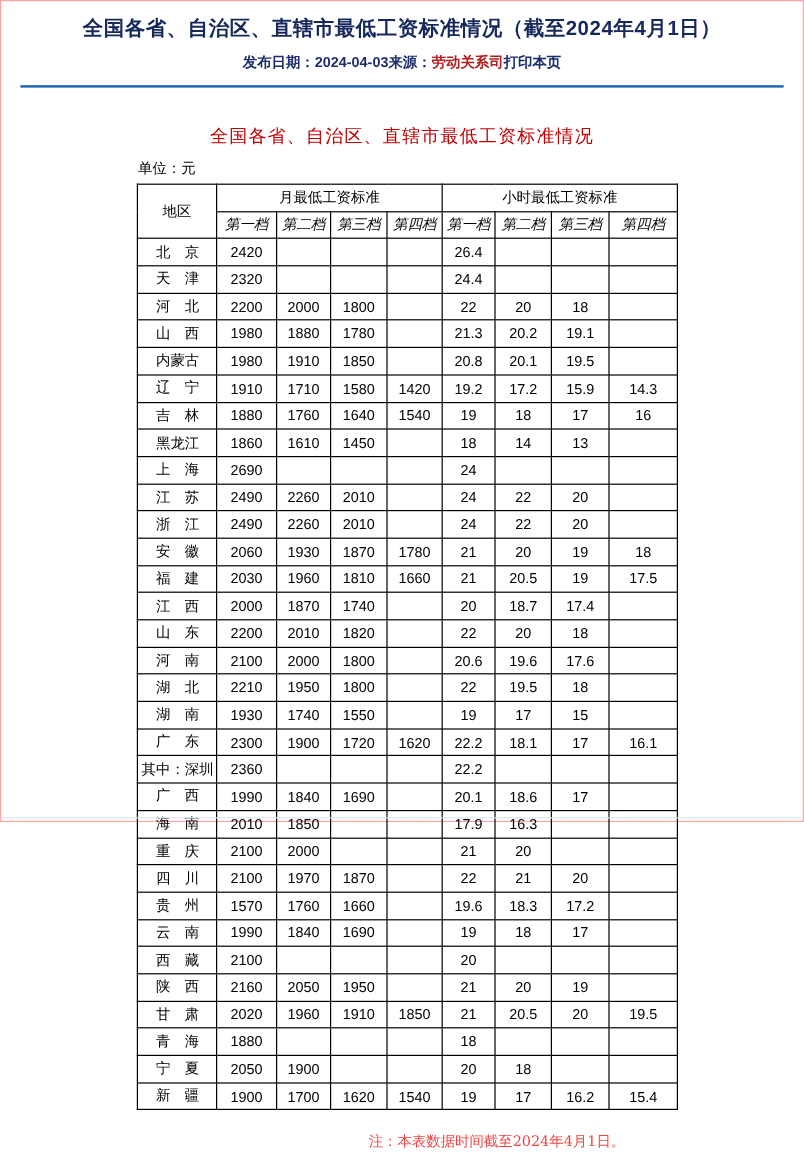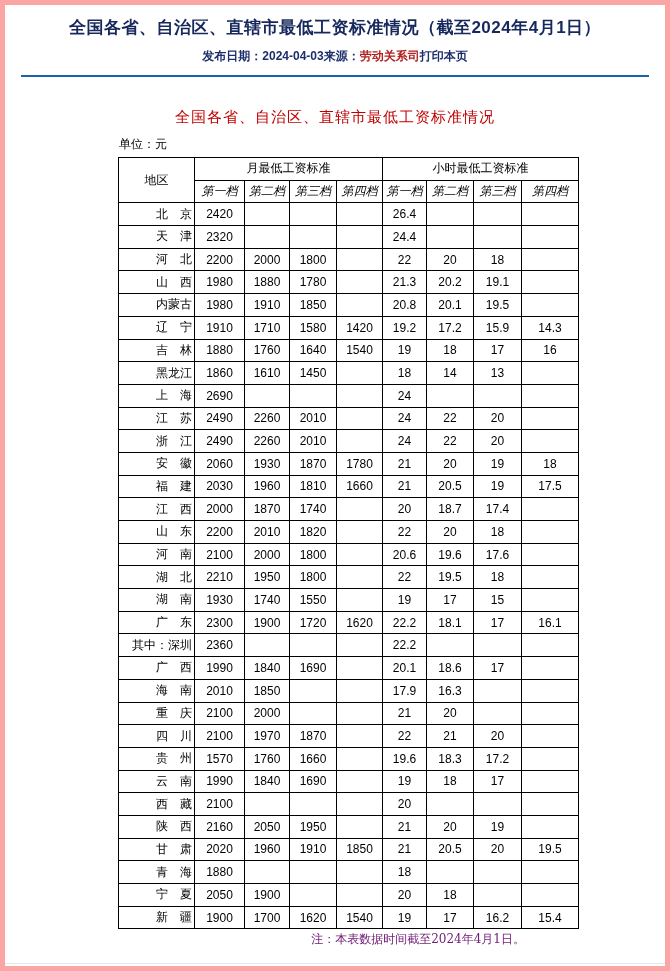--- a/index.html
+++ b/index.html
@@ -3,22 +3,22 @@
 <meta charset="utf-8">
 <style>
   * { box-sizing: border-box; margin: 0; padding: 0; }
   html,body { background:#ffffff; }
   body {
     width: 670px; height: 971px;
     font-family: "Liberation Sans", sans-serif;
     position: relative; overflow: hidden;
   }
   .page {
-    width: 670px; height: 971px;
-    border: 5px solid #fca5a5;
+    width: 670px; height: 685px;
+    border: 1px solid #fca5a5;
     background: #ffffff;
     position: relative;
   }
   
   .doc-title {
     text-align: center;
     padding-top: 11px;
     font-size: 17px;
     font-weight: bold;
     color: #16285c;
@@ -66,30 +66,30 @@
     border: 1px solid #000;
     height: 22.7px;
     padding: 0 2px;
     font-weight: normal;
     white-space: nowrap;
     overflow: hidden;
     text-align: center;
     vertical-align: middle;
   }
   table.wage th.tier { font-style: italic; }
-  table.wage td.region { text-align: right; padding-left: 13px; }
+  table.wage td.region { text-align: center; padding-left: 3px; }
   .note-line {
     width: 439px;
     margin-left: 113px;
-    margin-top: 2px;
+    margin-top: 18px;
     text-align: right;
     padding-right: 32px;
     font-size: 12px;
     font-family: "DejaVu Serif", "Liberation Serif", serif;
-    color: #701a75;
+    color: #ef4444;
   }
   .bottom-rule {
     position: absolute;
     left: 0; right: 0; bottom: 2px;
     height: 1px;
     background: #dde6f0;
   }
 </style>
 </head>
 <body>

